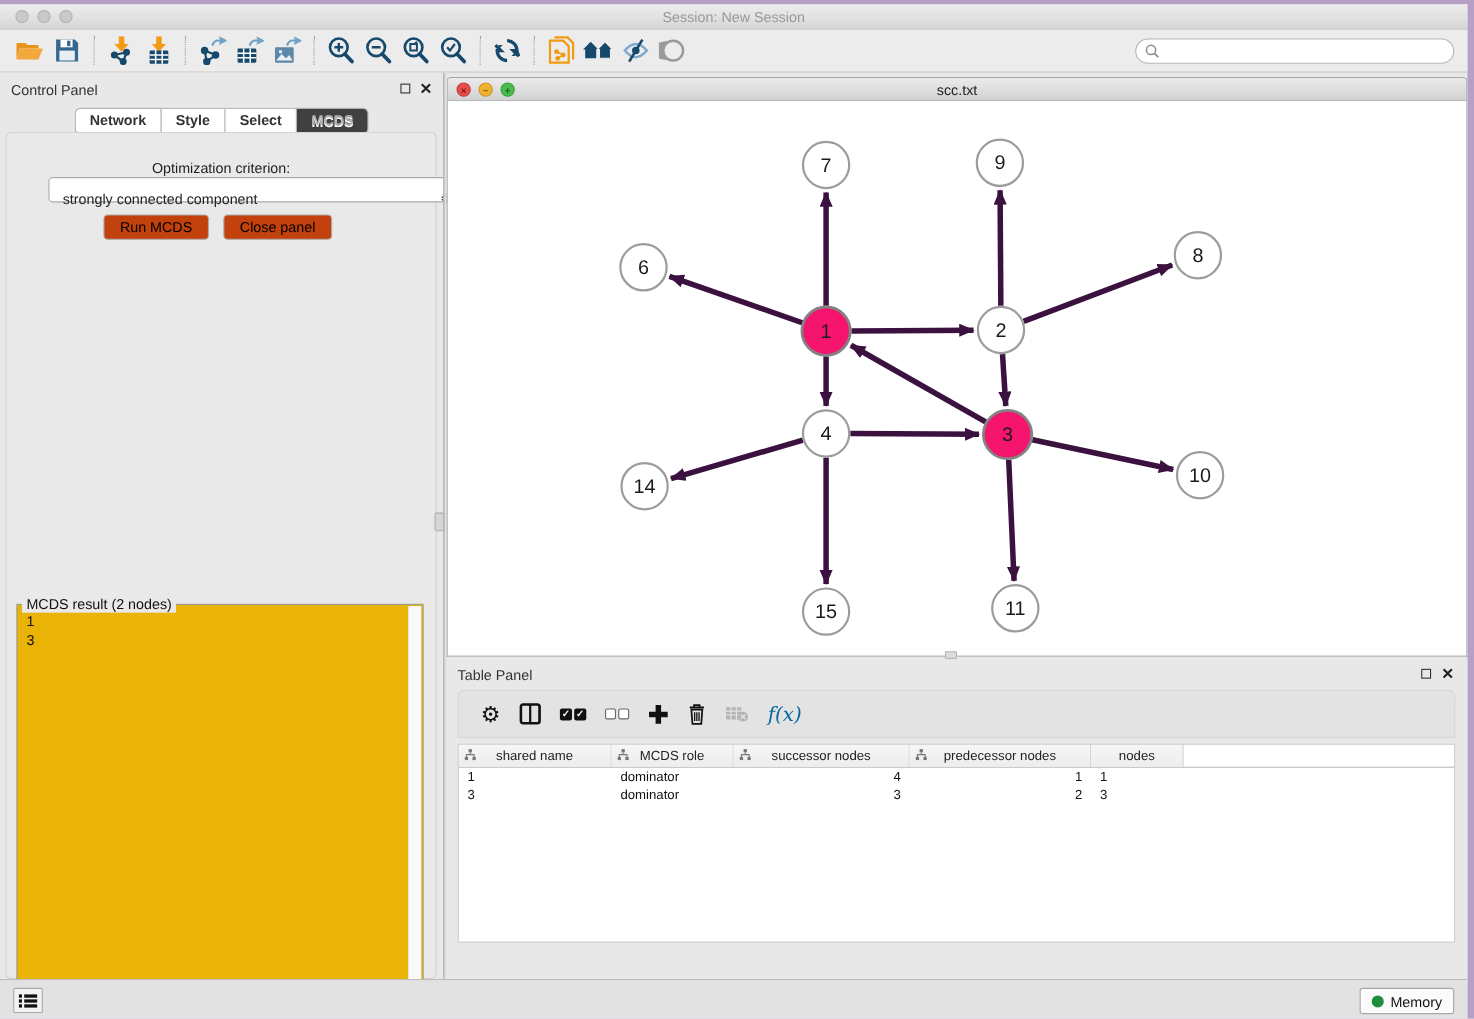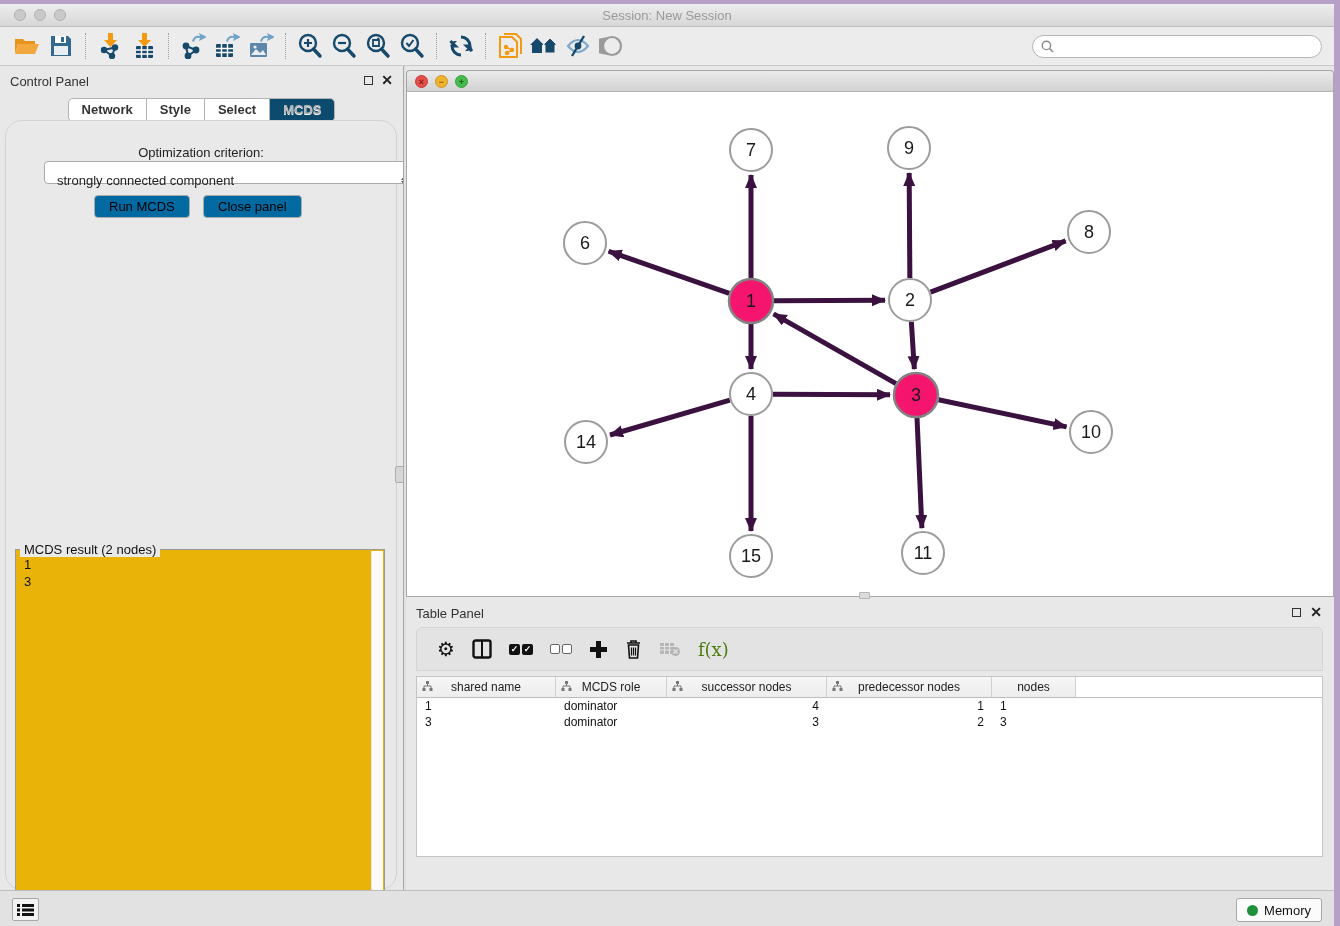--- a/index.html
+++ b/index.html
@@ -52,39 +52,39 @@
   .float-box { width:9px; height:9px; border:1.5px solid #333; display:inline-block; }
   .close-x { font-weight:bold; font-size:14px; color:#222; line-height:10px;}
   .seg-tabs { display:inline-flex; }
   .seg-tab {
     background:#fff; border:1px solid #b3b3b3; margin-left:-1px;
     padding:3px 13px 4px; font-size:13px; font-weight:bold; color:#333;
     white-space:nowrap;
   }
   .seg-tab:first-child { border-radius:5px 0 0 5px; margin-left:0;}
   .seg-tab:last-child { border-radius:0 5px 5px 0; }
-  .seg-tab.active { background:#0c4a6e; color:#b3b3b3; text-shadow:0 1px 0 #fff; }
+  .seg-tab.active { background:#404040; color:#b3b3b3; text-shadow:0 1px 0 #fff; }
   .cp-tabs { position:absolute; top:32px; width:100%; text-align:center; }
   .cp-body {
     position:absolute; left:5px; top:54px; width:392px; height:770px;
-    background:#e9e9e9; border:1px solid #d2d2d2; border-radius:17px;
+    background:#e9e9e9; border:1px solid #d2d2d2; border-radius:5px;
   }
   .opt-label { position:absolute; top:24px; width:100%; text-align:center; font-size:13px; color:#222; }
   .criterion-select {
     position:absolute; left:38px; top:40px; width:372px; height:23px;
     background:#fff; border:1px solid #ababab; border-radius:4px;
     display:flex; align-items:center; padding:16px 6px 0 12px; font-size:13px;
   }
   .criterion-select .val { flex:1; }
   .stepper { display:flex; flex-direction:column; align-items:center; gap:1px; }
   .stepper i { width:0; height:0; border-left:4px solid transparent; border-right:4px solid transparent; display:block;}
   .stepper .up { border-bottom:5px solid #555; }
   .stepper .dn { border-top:5px solid #555; }
   .cp-btn {
-    position:absolute; top:74px; height:23px; background:#0369a1;
+    position:absolute; top:74px; height:23px; background:#c2410c;
     border:1px solid #ababab; border-radius:4px; font-size:13px;
     font-family:"Liberation Sans",sans-serif; padding:0 14px;
   }
   .run-btn { left:88px; }
   .closep-btn { left:197px; }
   .result-box {
     position:absolute; left:9px; top:428px; width:370px; height:376px;
     background:#eab308; border:1px solid #9a9a9a; position:absolute;
   }
   .result-legend {
@@ -120,21 +120,21 @@
   .tp-header { position:absolute; left:0; top:2px; width:100%; height:22px;}
   .tp-title { position:absolute; left:10px; top:5px; font-size:13px; color:#333;}
   .tp-btns { position:absolute; right:12px; top:6px; display:flex; gap:9px; align-items:center;}
   .tp-toolbar {
     position:absolute; left:10px; top:28px; width:907px; height:44px;
     background:#e3e3e3; border:1px solid #d5d5d5; border-radius:6px 6px 0 0;
     display:flex; align-items:center; gap:17px; padding-left:20px;
   }
   .tpi { display:flex; align-items:center; justify-content:center; height:28px; }
   .gear-glyph { font-size:20px; color:#111; font-family:"DejaVu Sans",sans-serif; line-height:20px;}
-  .fx-glyph { font-family:"DejaVu Serif",serif; font-size:18px; color:#4d7c0f;}
+  .fx-glyph { font-family:"DejaVu Serif",serif; font-style:italic; font-size:18px; color:#0369a1;}
   .check-pair { display:flex; gap:2px;}
   .cbox { width:11px; height:11px; background:#111; border-radius:2px; color:#fff; font-size:9px; line-height:11px; text-align:center; font-weight:bold;}
   .ubox { width:10px; height:10px; background:#fff; border:1.5px solid #666; border-radius:2px;}
   .data-table {
     position:absolute; left:10px; top:77px; width:907px; height:181px;
     background:#fff; border:1px solid #c5c5c5; overflow:hidden;
   }
   .thead { display:flex; height:21px; border-bottom:1px solid #bdbdbd; }
   .th {
     background:linear-gradient(#f6f6f6,#ededed); border-right:1px solid #d0d0d0;
@@ -353,20 +353,21 @@
     </div>
   </div>
   <div class="v-split"></div>
   <div class="v-grip"></div>
 
   <div class="net-window">
     <div class="net-titlebar">
       <span class="nt nt-close">×</span>
       <span class="nt nt-min">−</span>
       <span class="nt nt-max">+</span>
+      <div class="net-title">scc.txt</div>
     </div>
     <div class="net-canvas">
       <svg id="graph-svg" width="926" height="503" viewBox="0 0 926 503">
           <defs>
             <marker id="arrowhead" markerUnits="userSpaceOnUse" markerWidth="18" markerHeight="14" refX="13" refY="6" orient="auto">
               <path d="M0,0 L14,6 L0,12 Z" fill="#3a113f"></path>
             </marker>
           </defs>
           <line x1="344" y1="186" x2="344" y2="83" stroke="#3a113f" stroke-width="5" marker-end="url(#arrowhead)"></line>
           <line x1="322.28718253123094" y1="201.4135938964542" x2="201.60088855300984" y2="159.24609359081066" stroke="#3a113f" stroke-width="5" marker-end="url(#arrowhead)"></line>

